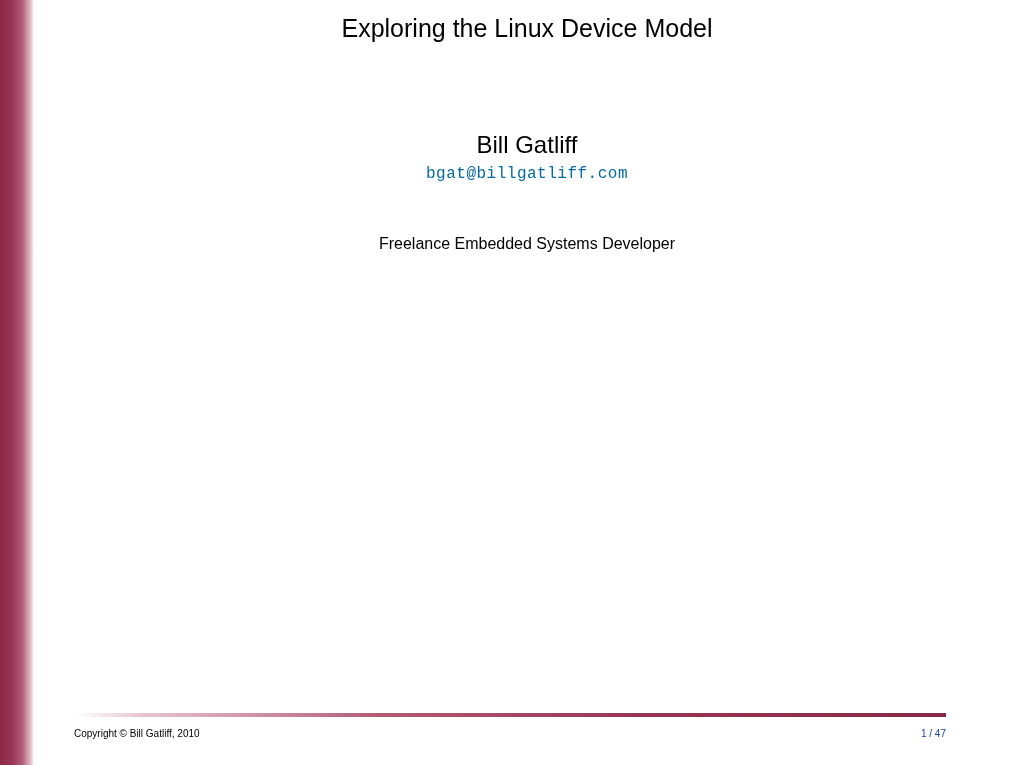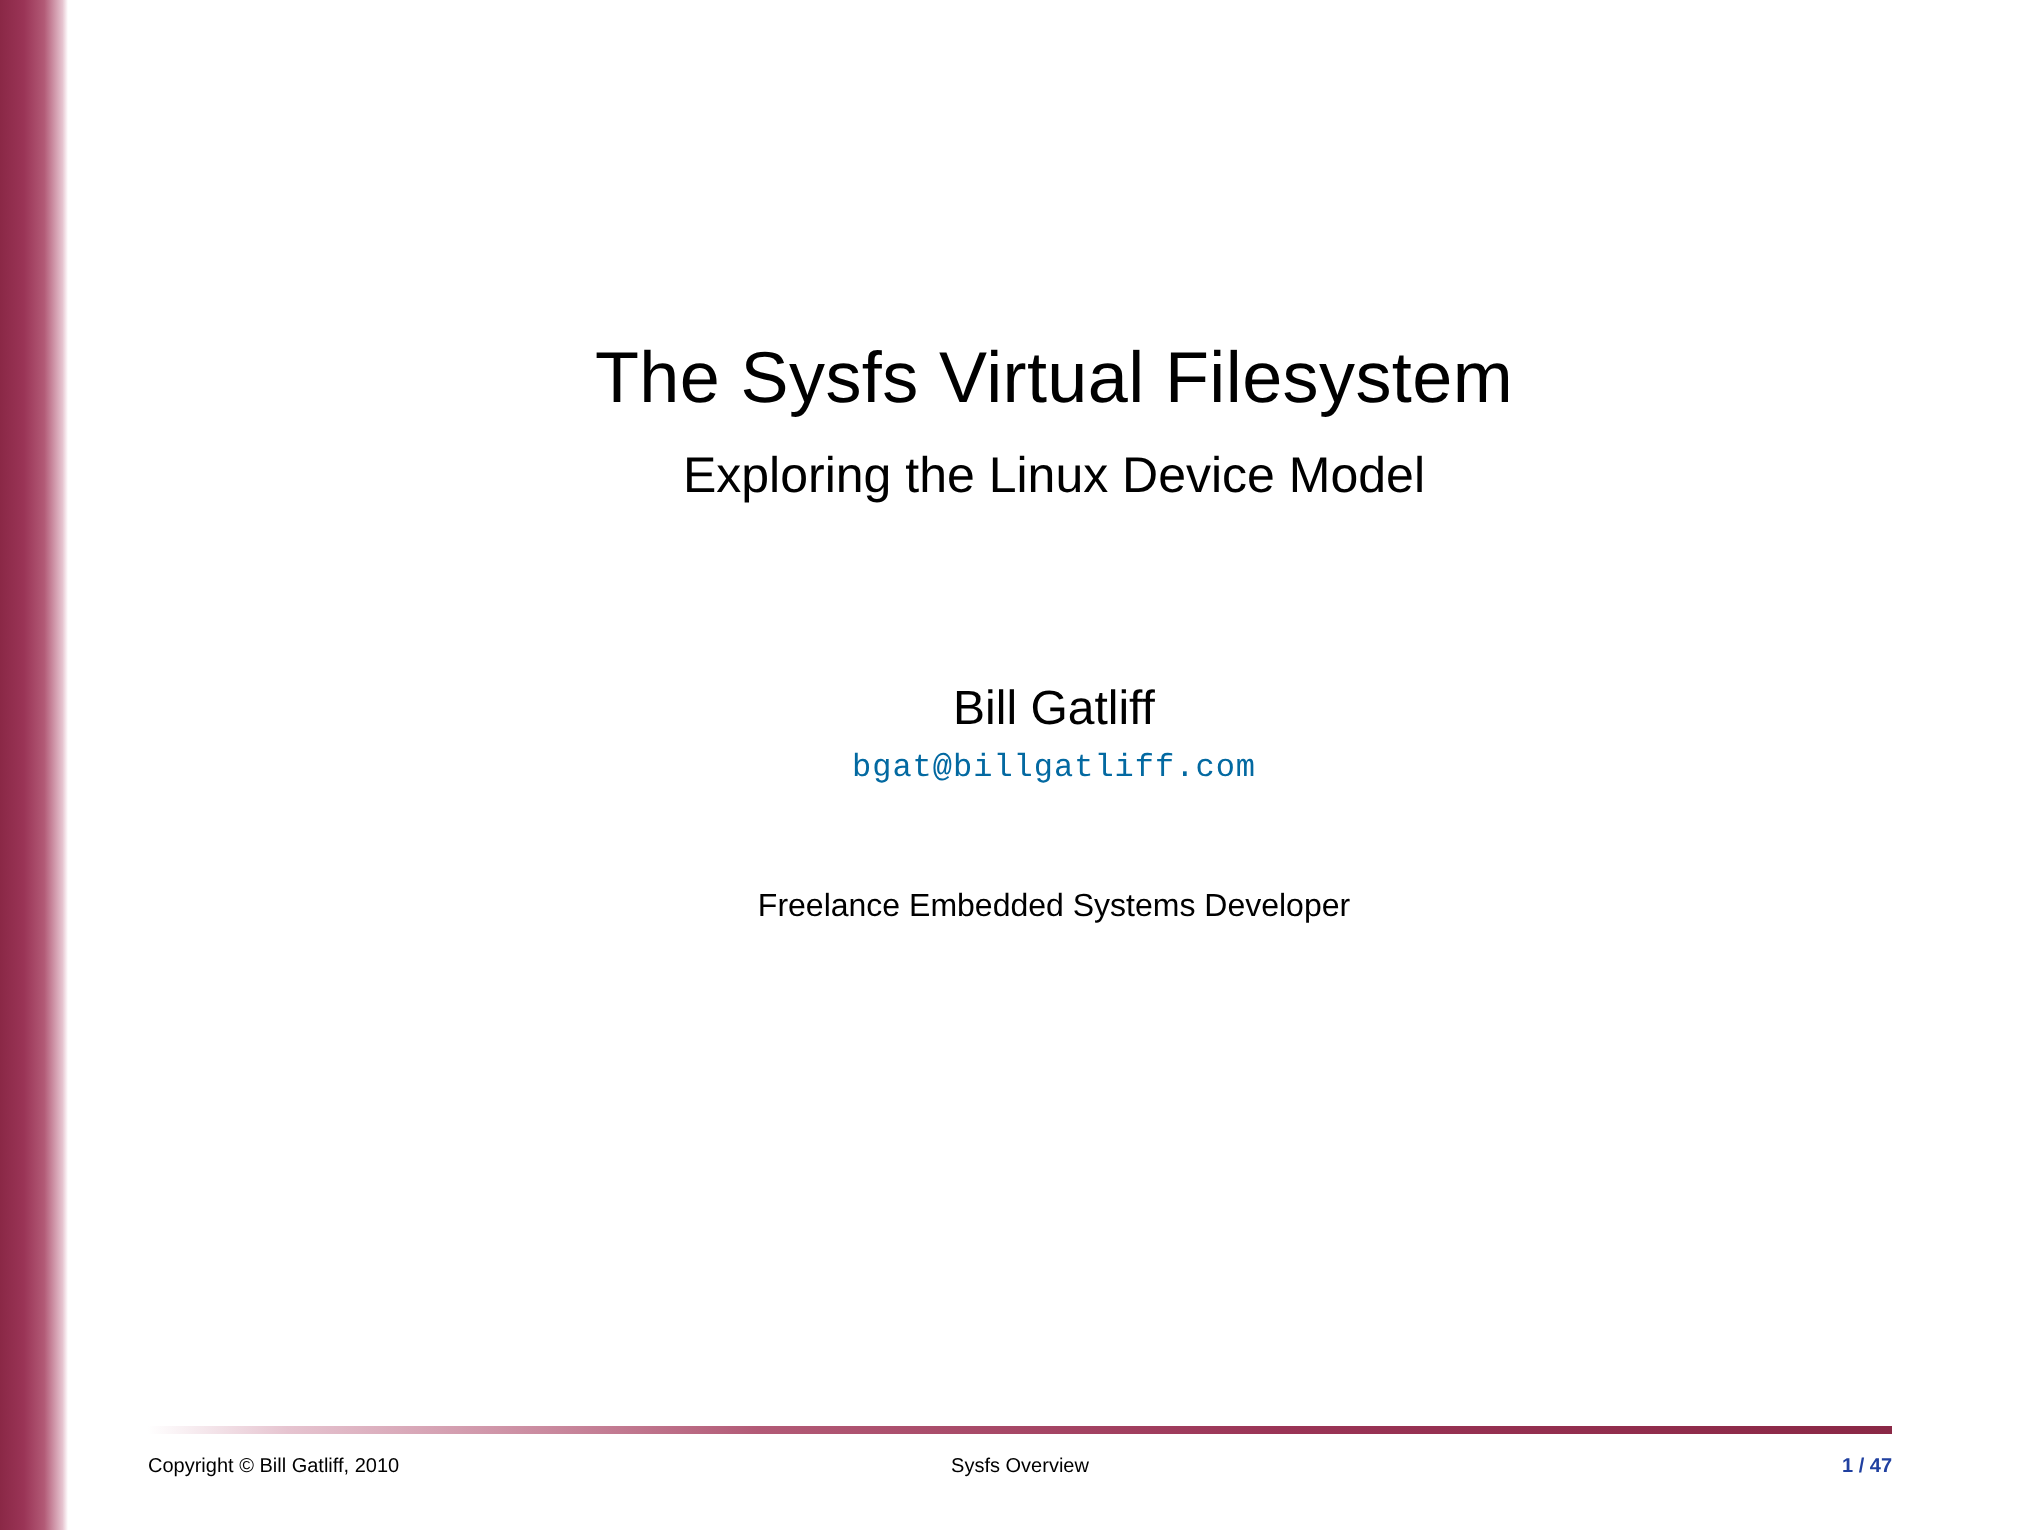--- a/index.html
+++ b/index.html
@@ -89,35 +89,32 @@
       flex: 1;
     }
     .footer-center {
       text-align: center;
       flex: 1;
     }
     .footer-right {
       text-align: right;
       flex: 1;
       color: #2040a0;
-      font-weight: bold;
     }
   </style>
 </head>
 <body>
 
 <div class="sidebar"></div>
 
 <div class="content">
-  <h1 class="title">The Sysfs Virtual Filesystem</h1>
   <h2 class="subtitle">Exploring the Linux Device Model</h2>
   <div class="author">Bill Gatliff</div>
   <div class="email">bgat@billgatliff.com</div>
   <div class="role">Freelance Embedded Systems Developer</div>
 </div>
 
 <div class="footer-divider"></div>
 
 <div class="footer">
   <div class="footer-left">Copyright © Bill Gatliff, 2010</div>
-  <div class="footer-center">Sysfs Overview</div>
   <div class="footer-right">1 / 47</div>
 </div>
 
 </body></html>

